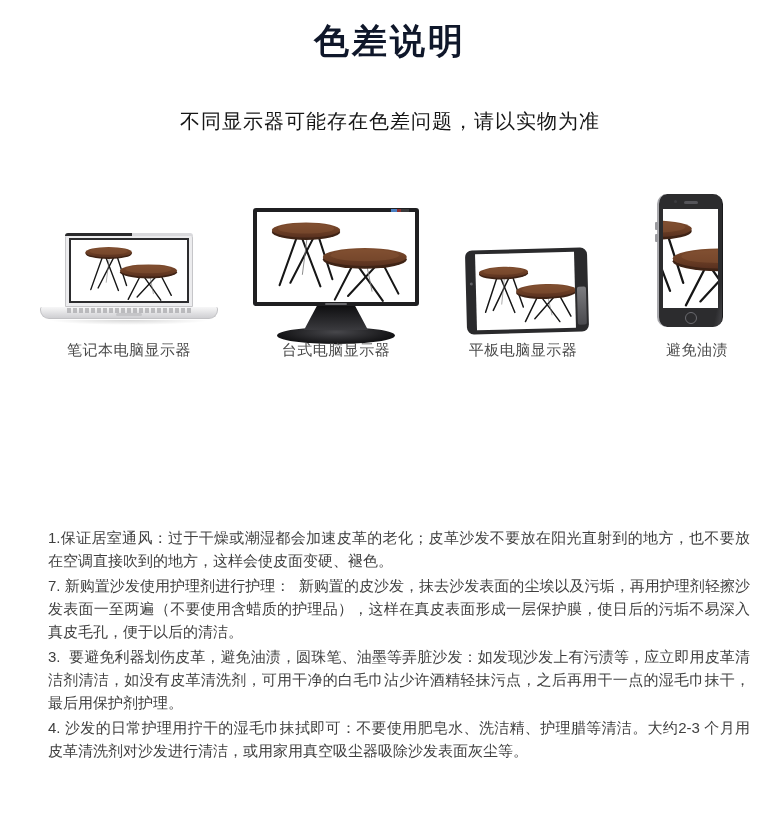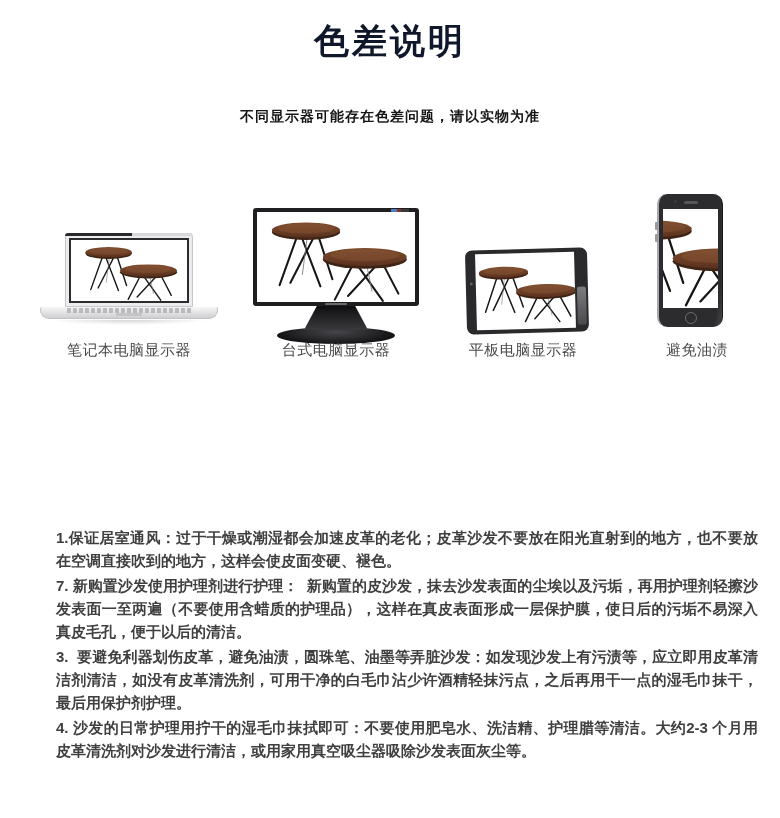--- a/index.html
+++ b/index.html
@@ -9,21 +9,21 @@
     overflow:hidden; font-family:"Liberation Sans","DejaVu Sans",sans-serif;
   }
 
   
   .main-title {
     position:absolute; top:18px; left:0; width:100%; text-align:center;
     font-size:35px; font-weight:700; letter-spacing:3px; color:#0f172a;
   }
   .sub-title {
     position:absolute; top:108px; left:0; width:100%; text-align:center;
-    font-size:14px; font-weight:700; letter-spacing:1px; color:#161616;
+    font-size:20px; font-weight:400; letter-spacing:1px; color:#161616;
   }
   .care-title {
     position:absolute; top:446px; left:0; width:100%; text-align:center;
     font-size:41px; font-weight:400; letter-spacing:0.42em; text-indent:0.42em;
     color:#151515;
   }
 
   
   .device { position:absolute; }
   .tables { width:100%; height:100%; display:block; }
@@ -131,21 +131,21 @@
   }
   .ph-home {
     position:absolute; bottom:3px; left:50%; transform:translateX(-50%);
     width:12px; height:12px; border:1.5px solid #6b6b70; border-radius:50%;
   }
   .ph-btn { position:absolute; left:-4px; width:2.5px; height:8px; background:#9a9a9e; border-radius:1px; }
   .ph-btn.b1 { top:28px; } .ph-btn.b2 { top:40px; }
   .lbl-phone { left:647px; width:100px; }
 
   
-  .care-text { position:absolute; left:56px; top:526px; width:702px;font-weight:bold; }
+  .care-text { position:absolute; left:48px; top:526px; width:702px; }
   .care-text p {
     font-size:15px; line-height:23px; color:#3f3f3f; white-space:pre-wrap;
     margin-bottom:2px; text-align:justify;
   }
   .hidden-defs { position:absolute; width:0; height:0; overflow:hidden; }
 </style>
 </head>
 <body>
 
 <svg class="hidden-defs" aria-hidden="true">

